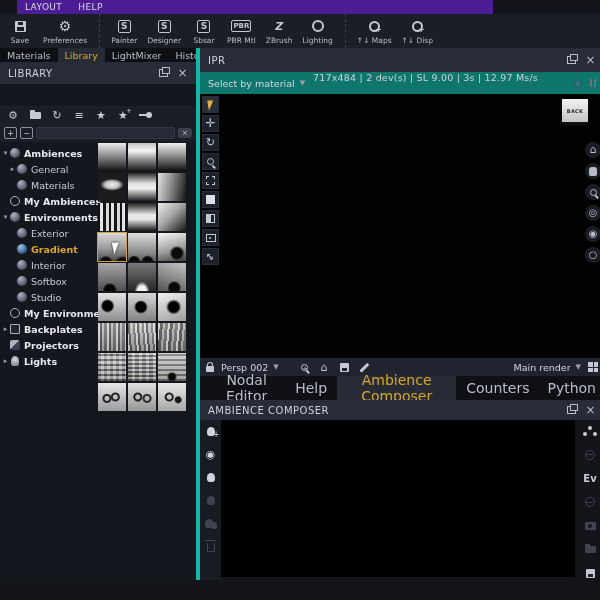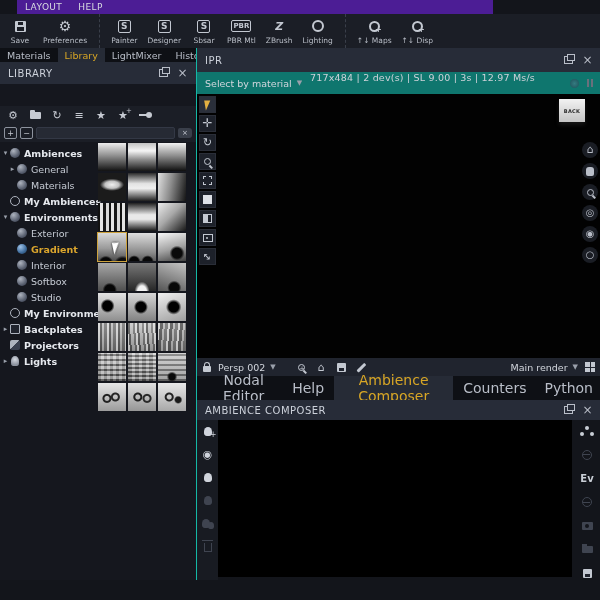--- a/index.html
+++ b/index.html
@@ -23,21 +23,21 @@
   .v-gear .g{font-size:14px;font-weight:normal;}
   .v-sub .g{display:inline-flex;width:13px;height:13px;border:1px solid #c3c8d1;border-radius:2px;align-items:center;justify-content:center;font-size:9px;}
   .v-ring .g{display:inline-block;width:12px;height:12px;border:2px solid #c3c8d1;border-radius:50%;font-size:0;}
   .v-pbr .g{font-size:7px;letter-spacing:0;border:1px solid #c3c8d1;border-radius:2px;padding:1px 1px;}
   .v-zb .g{font-size:11px;font-style:italic;}
   .v-sync .g{display:inline-block;width:11px;height:11px;border:2px solid #c3c8d1;border-radius:50%;position:relative;font-size:0;}
   .v-sync .g::after{content:'+';position:absolute;right:-4px;bottom:-4px;font-size:8px;color:#c3c8d1;}
 
   
   .leftcol{position:absolute;left:0;top:48px;width:196px;height:532px;background:#15171e;}
-  .rightcol{position:absolute;left:196px;top:48px;width:372px;height:532px;background:#15171e;border-left:1px solid #14b8a6;}
+  .rightcol{position:absolute;left:196px;top:48px;width:372px;height:532px;background:#15171e;border-left:4px solid #14b8a6;}
 
   
   .doctabs{position:absolute;left:0;top:0;width:196px;height:14px;background:#0e1015;display:flex;}
   .dtab{padding:1px 7px 0;font-size:9.5px;color:#b9bec8;display:flex;align-items:center;}
   .dtab.on{background:#262b36;color:#d8a625;}
 
   
   .phead{display:flex;align-items:center;background:#272c38;color:#ccd1da;padding:0 8px;letter-spacing:.5px;}
   .phead .title{font-size:10px;}
   .winbtns{margin-left:auto;display:flex;align-items:center;gap:9px;}

